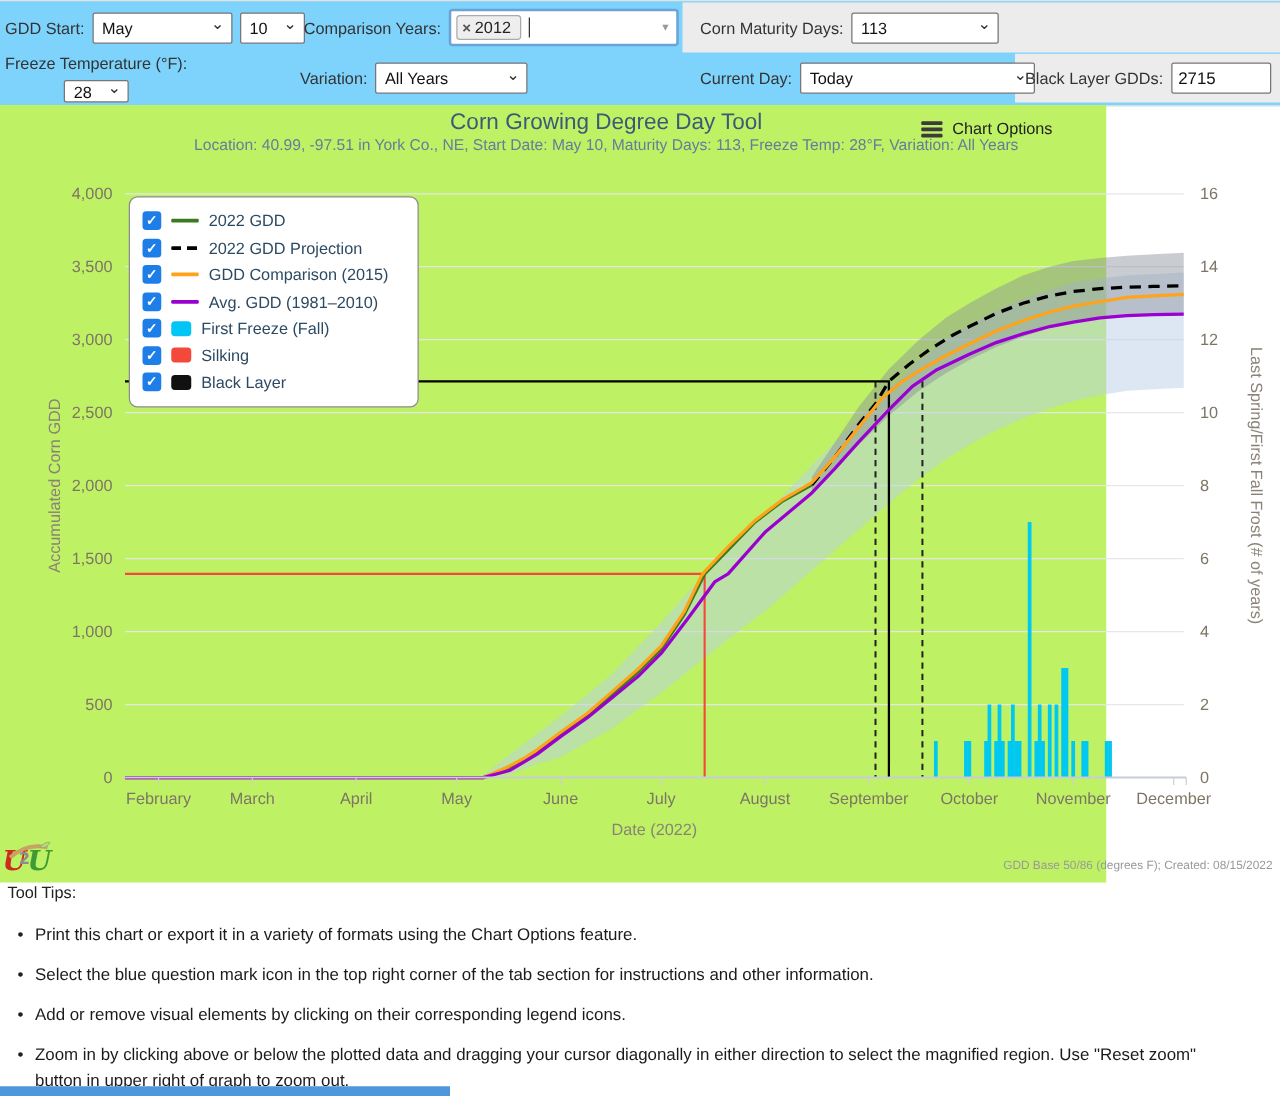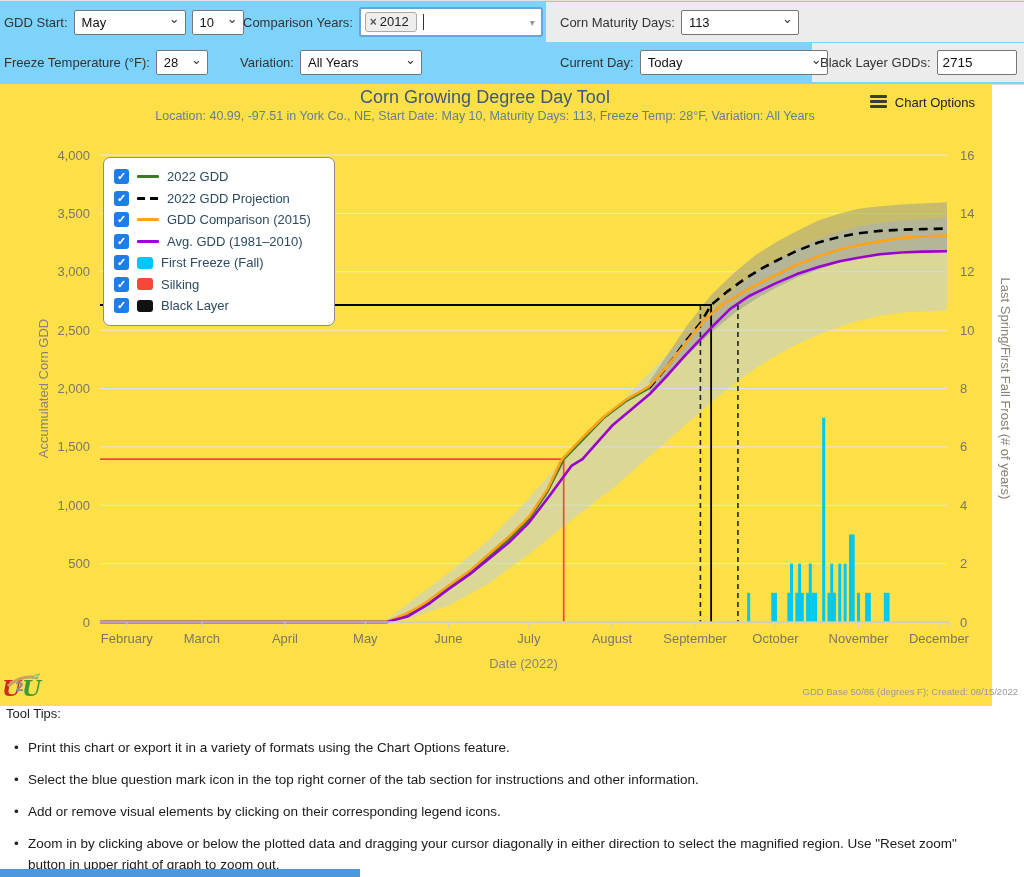--- a/index.html
+++ b/index.html
@@ -13,24 +13,24 @@
   .tb-group{position:absolute;top:0;bottom:0;display:flex;align-items:center;gap:6px;z-index:1;font-size:13px;color:#333;white-space:nowrap;}
   .sel{display:inline-flex;justify-content:space-between;align-items:center;border:1px solid #767676;border-radius:2px;background:#fff;height:25px;padding:0 5px 0 7px;font-size:13px;color:#111;box-sizing:border-box;}
   .chev{color:#333;font-size:13px;line-height:10px;margin-left:8px;transform:translateY(-3px);}
   .tin{border:1px solid #767676;border-radius:2px;height:23px;font:13.5px "Liberation Sans",sans-serif;color:#111;padding:0 5px;box-sizing:content-box;}
   .combo{display:inline-flex;align-items:center;border:2px solid #6ba3d6;border-radius:3px;background:#fff;height:26px;padding:0 6px 0 4px;box-sizing:content-box;}
   .token{display:inline-flex;align-items:center;border:1px solid #aaa;background:#eee;border-radius:3px;padding:1px 7px 2px 4px;font-size:13px;color:#222;}
   .token .x{color:#555;font-size:12px;margin-right:3px;font-weight:bold;}
   .caret{width:1px;height:16px;background:#333;margin-left:6px;}
   .combo-arrow{margin-left:auto;color:#999;font-size:10px;}
   
-  #chart{position:absolute;top:84px;left:0;width:992px;height:622px;background:#fde047;}
+  #chart{position:absolute;top:84px;left:0;width:885px;height:622px;background:#bef264;}
   #chart-title{position:absolute;top:3px;left:0;width:970px;text-align:center;font-size:18px;color:#3c5a78;}
   #chart-subtitle{position:absolute;top:25px;left:0;width:970px;text-align:center;font-size:12.5px;color:#647e99;}
-  #chart-options{position:absolute;top:11px;right:17px;display:flex;align-items:flex-start;gap:8px;cursor:pointer;}
+  #chart-options{position:absolute;top:11px;right:43px;display:flex;align-items:flex-end;gap:8px;cursor:pointer;}
   #chart-options .txt{font-size:13px;color:#222;}
   .burger{display:inline-flex;flex-direction:column;gap:2.5px;}
   .burger span{display:block;width:17px;height:2.6px;background:#3b3b3b;border-radius:1px;}
   #chart-svg{position:absolute;top:0;left:0;}
   .axlab{font:13px "Liberation Sans",sans-serif;fill:#7d7566;}
   .axtitle{font:13px "Liberation Sans",sans-serif;fill:#8a8276;}
   .credit{font:9.5px "Liberation Sans",sans-serif;fill:#999;}
   
   #legend{position:absolute;top:73px;left:103px;width:232px;background:#fff;border:1px solid #8c8c8c;border-radius:7px;padding:8px 0 8px 10px;box-sizing:border-box;}
   .lg-row{display:flex;align-items:center;gap:8px;height:21.5px;font-size:13px;color:#2c4a63;cursor:pointer;}
@@ -82,21 +82,21 @@
       <div class="tb-group" style="left:560px;">
         <span>Corn Maturity Days:</span>
         <span class="sel" style="width:118px;">
           <span>113</span>
           <span class="chev">⌄</span>
         </span>
       </div>
     </div>
     <div class="tb-row" id="tb-row2">
       <div class="seg-gray" style="left:812px;right:0;"></div>
-      <div class="tb-group" style="left:4px;">
+      <div class="tb-group" style="left:4px;flex-direction:column;">
         <span>Freeze Temperature (°F):</span>
         <span class="sel" style="width:52px;">
           <span>28</span>
           <span class="chev">⌄</span>
         </span>
       </div>
       <div class="tb-group" style="left:240px;">
         <span>Variation:</span>
         <span class="sel" style="width:122px;">
           <span>All Years</span>

